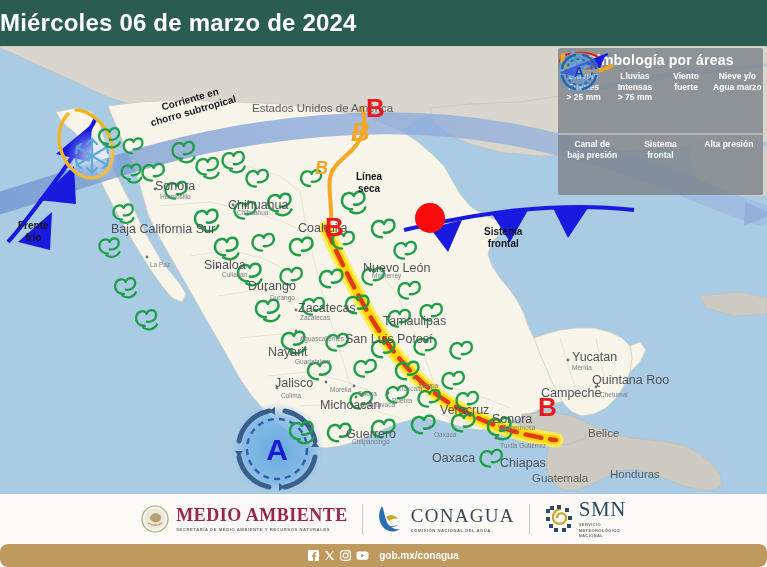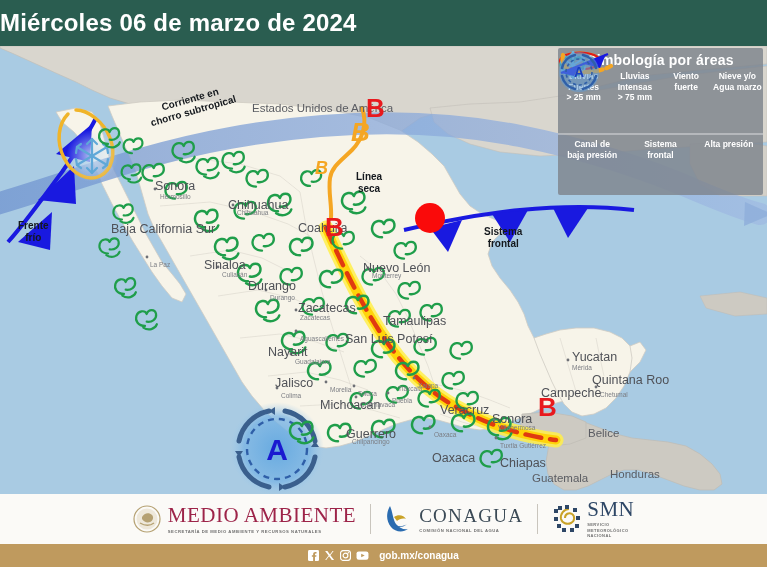--- a/index.html
+++ b/index.html
@@ -80,41 +80,41 @@
   
   #footer-logos {
     position: absolute; left: 0; top: 494px; width: 767px; height: 50px;
     background: #fbfaf7;
     display: flex; align-items: center; justify-content: center; gap: 0px;
   }
   .logo-block { display: flex; align-items: center; }
   .logo-sep { width: 1px; height: 30px; background: #c9c5bd; margin: 0 14px; }
 
   .sem-text { display: flex; flex-direction: column; justify-content: center; margin-left: 7px; }
-  .sem-main { font-family: "Liberation Serif", serif; font-size: 21px;
-              font-weight: normal; color: #9d2449; letter-spacing: .5px; line-height: 1; }
+  .sem-main { font-family: "Liberation Serif", serif; font-size: 18px;
+              font-weight: bold; color: #9d2449; letter-spacing: .5px; line-height: 1; }
   .sem-sub  { font-size: 4.2px; color: #6f6f6f; letter-spacing: .55px;
               margin-top: 3px; font-weight: bold; }
 
   .cna-text { display: flex; flex-direction: column; justify-content: flex-end; margin-left: 8px; }
   .cna-main { font-family: "Liberation Serif", serif; font-size: 19px; color: #3b4a56;
               letter-spacing: 1.3px; line-height: 1; }
   .cna-sub  { font-size: 4.2px; color: #6f6f6f; letter-spacing: .5px;
               margin-top: 3px; font-weight: bold; }
 
   .smn-text { display: flex; flex-direction: column; justify-content: center; margin-left: 5px; }
   .smn-main { font-family: "Liberation Serif", serif; font-size: 21px; color: #2e4766;
               letter-spacing: .5px; line-height: 1; font-weight: normal; }
   .smn-sub  { font-size: 4px; color: #6f6f6f; letter-spacing: .4px;
               margin-top: 2px; line-height: 1.45; font-weight: bold; }
 
   #footer-bar {
     position: absolute; left: 0; top: 544px; width: 767px; height: 23px;
     background: #bf9a5e;
-    display: flex; align-items: center; justify-content: center; gap: 5px;
+    display: flex; align-items: center; justify-content: center; gap: 5px; border-radius: 8px;
   }
   #footer-bar .soc {
     display: inline-flex; align-items: center; justify-content: center;
   }
   #footer-url { color: #ffffff; font-size: 10px; font-weight: bold; margin-left: 5px; }
 </style>
 </head>
 <body>
 
 <div id="header">

